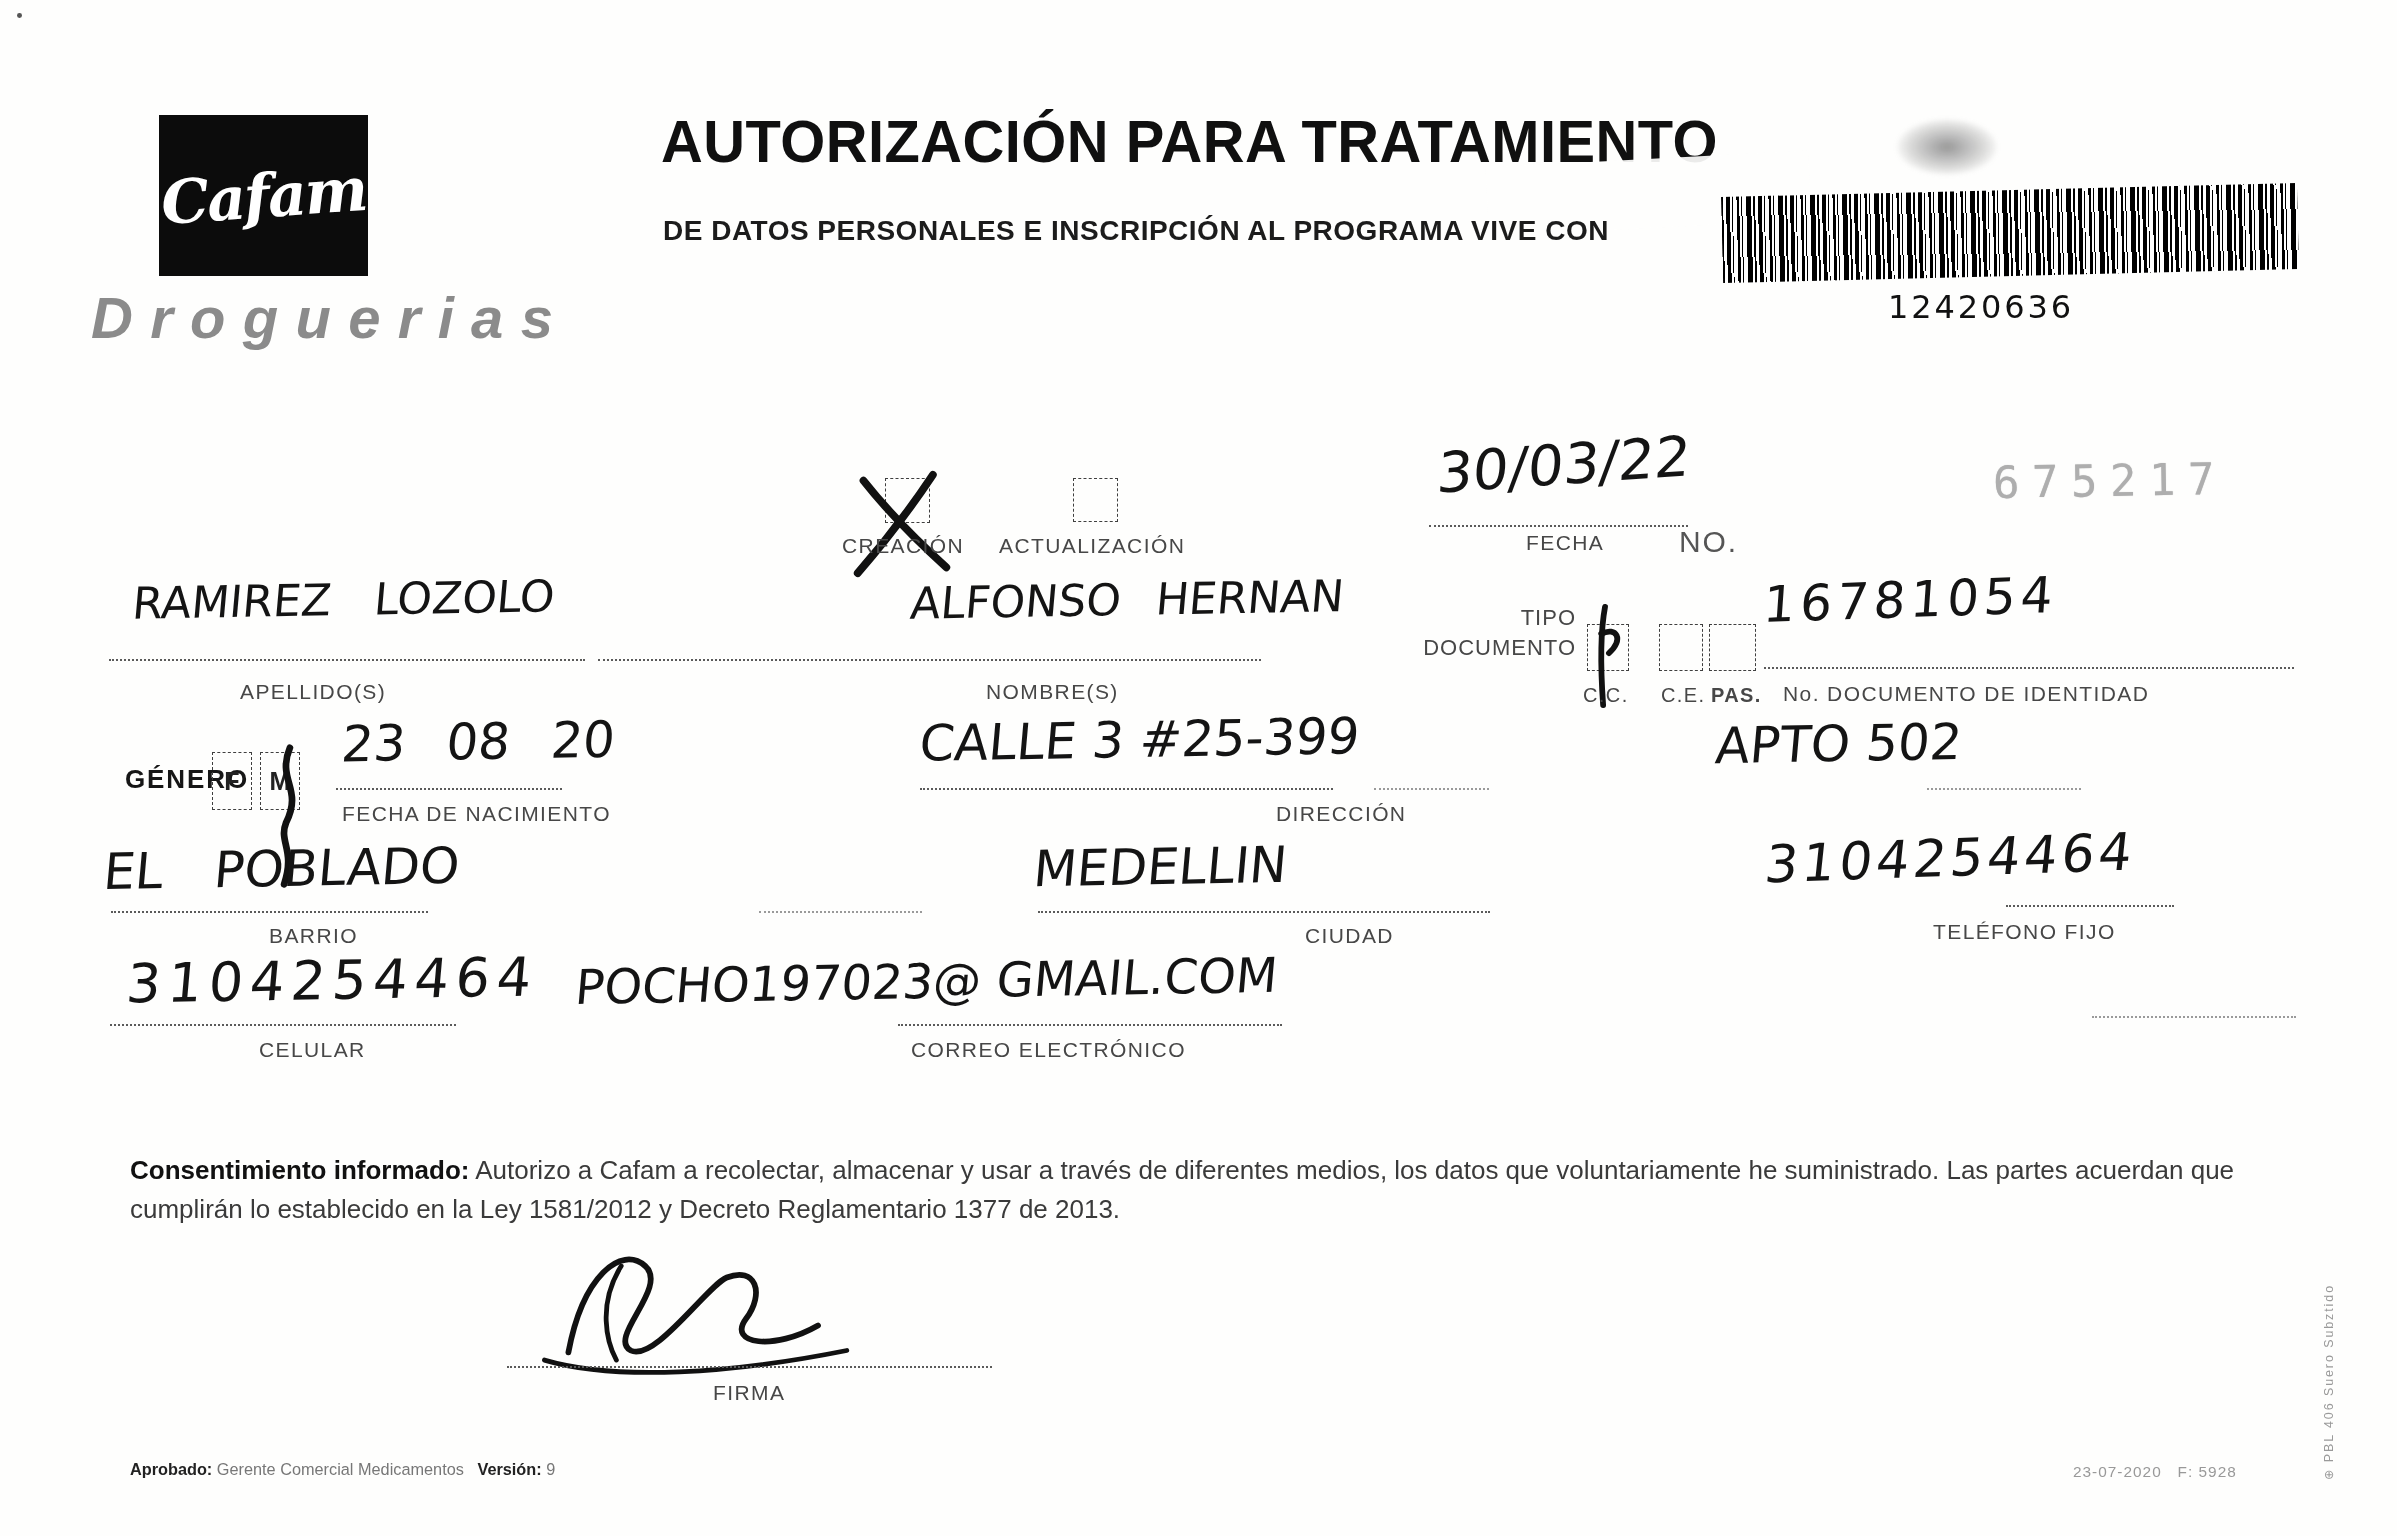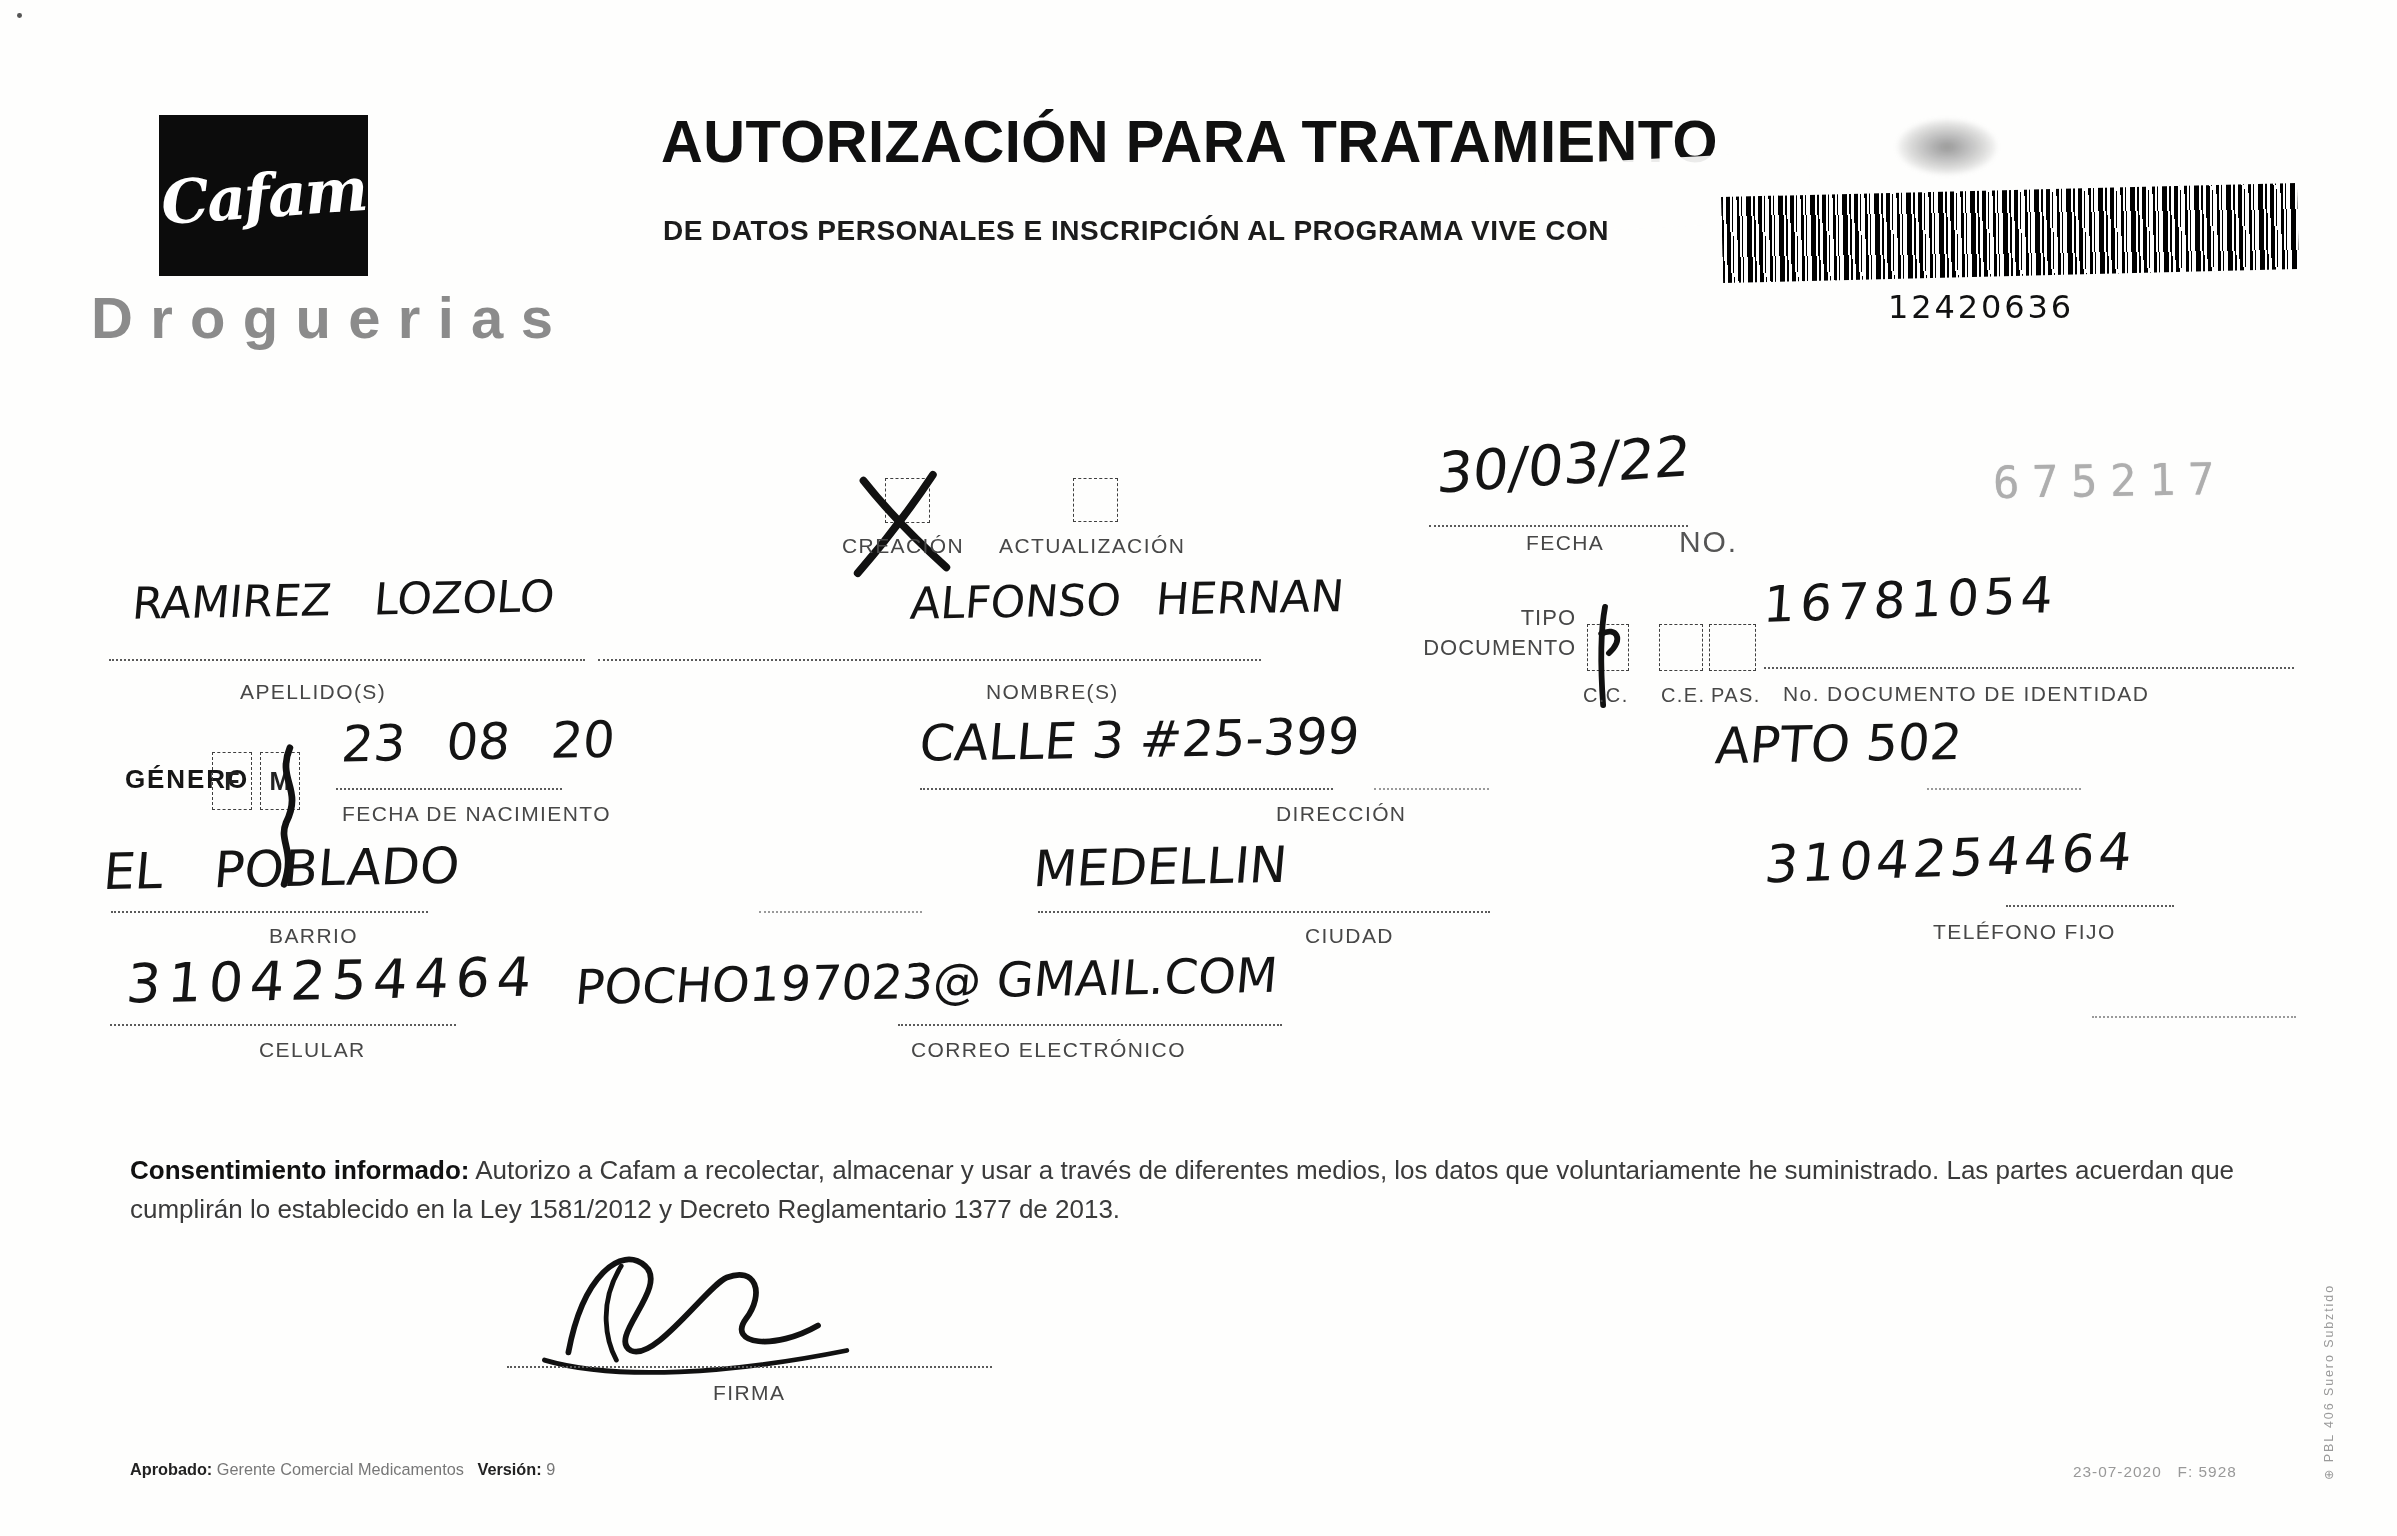--- a/index.html
+++ b/index.html
@@ -16,21 +16,21 @@
   .dots.faint{border-bottom:2.9px dotted #9a9a9a;}
   
   .box{position:absolute;border:1.9px dashed #3f3f3f;background:transparent;}
   .box .inner{width:100%;height:100%;display:flex;align-items:center;justify-content:center;
       font-size:25px;font-weight:bold;color:#222;}
   .logo{position:absolute;left:159px;top:115px;width:209px;height:161px;background:#0c0c0c;
         display:flex;align-items:center;justify-content:center;}
   .logo span{color:#fff;font-style:italic;font-weight:bold;font-size:60px;letter-spacing:-1.9px;
         transform:rotate(-4deg);font-family:"DejaVu Serif",serif;}
   .droguerias{position:absolute;left:91px;top:284px;font-size:58px;font-weight:bold;
-        letter-spacing:17.3px;color:#6f6f6f;opacity:.8;}
+        letter-spacing:17.3px;color:#6f6f6f;opacity:.8;font-style:italic;}
   .title{position:absolute;left:661px;top:108px;font-size:59px;font-weight:bold;color:#101010;
         letter-spacing:0.5px;transform:scaleX(.98);transform-origin:left;}
   .subtitle{position:absolute;left:663px;top:215px;font-size:28px;font-weight:bold;color:#1c1c1c;
         letter-spacing:0.5px;}
   .sticker{position:absolute;left:1487px;top:159px;width:323px;height:69px;background:#fefefd;
         transform:rotate(-3deg);opacity:.92;}
   .smudge{position:absolute;left:1897px;top:119px;width:100px;height:56px;border-radius:50%;
         background:radial-gradient(ellipse at center,rgba(70,70,70,.55),rgba(130,130,130,.25) 55%,transparent 75%);
         filter:blur(1.9px);}
   .barcode{position:absolute;left:1722px;top:190px;width:576px;height:86px;transform:rotate(-1.4deg);
@@ -102,21 +102,21 @@
   </div>
   <div class="box" style="left:1587px;top:624px;width:40px;height:45px;"></div>
   <svg style="left:1580px;top:601px;" width="53" height="108" viewBox="0 0 55 112">
     <path d="M26 6 C20 38 22 80 24 108" stroke="#111" stroke-width="6" fill="none" stroke-linecap="round"></path>
     <path d="M22 34 C38 26 46 40 30 54" stroke="#111" stroke-width="6" fill="none" stroke-linecap="round"></path>
   </svg>
   <div class="box" style="left:1659px;top:624px;width:42px;height:45px;"></div>
   <div class="box" style="left:1709px;top:624px;width:45px;height:45px;"></div>
   <div class="lbl" style="left:1583px;top:684px;font-size:20px;">C.C.</div>
   <div class="lbl" style="left:1661px;top:684px;font-size:20px;">C.E.</div>
-  <div class="lbl" style="left:1711px;top:684px;font-size:20px;">PAS.</div>
+  <div class="lbl" style="left:1711px;top:684px;font-size:20px;font-weight:bold;">PAS.</div>
   <div class="hw" style="left:1764px;top:571px;font-size:50px;letter-spacing:4.8px;transform:skewX(-6deg) rotate(-2deg);">16781054</div>
   <div class="dots" style="left:1764px;top:667px;width:530px;"></div>
   <div class="lbl" style="left:1783px;top:682px;">No. DOCUMENTO DE IDENTIDAD</div>
 
   <div class="abs bold" style="left:125px;top:764px;font-size:26px;letter-spacing:1.9px;">GÉNERO</div>
   <div class="box" style="left:212px;top:752px;width:38px;height:56px;">
     <div class="inner">F</div>
   </div>
   <div class="box" style="left:260px;top:752px;width:38px;height:56px;">
     <div class="inner">M</div>

